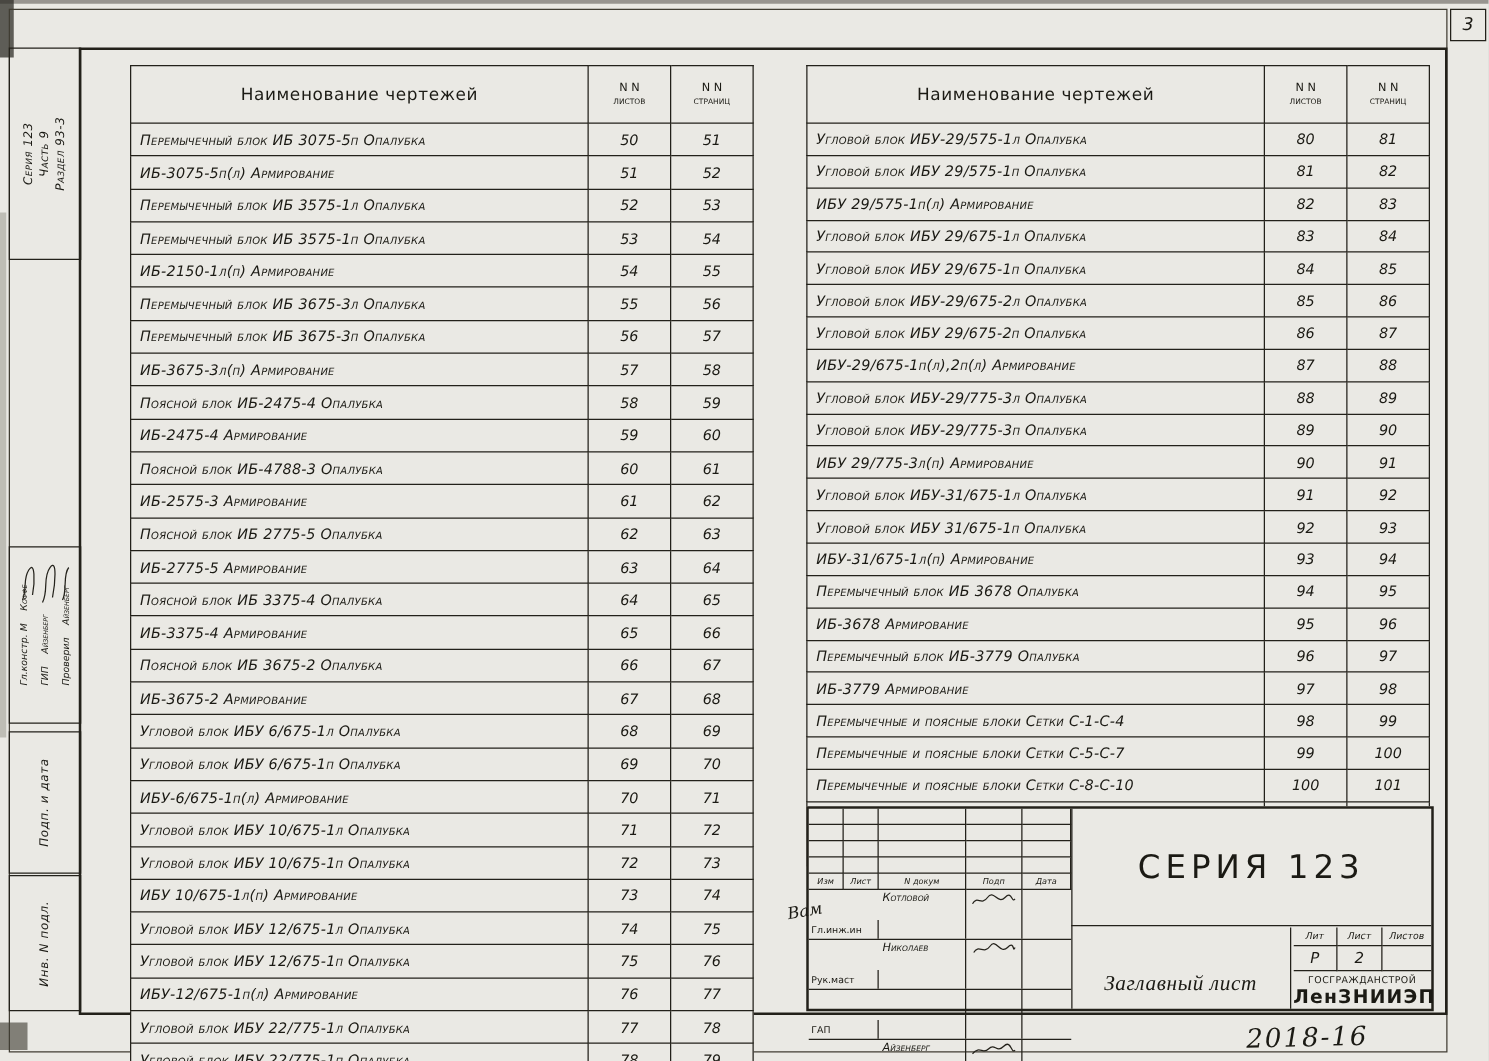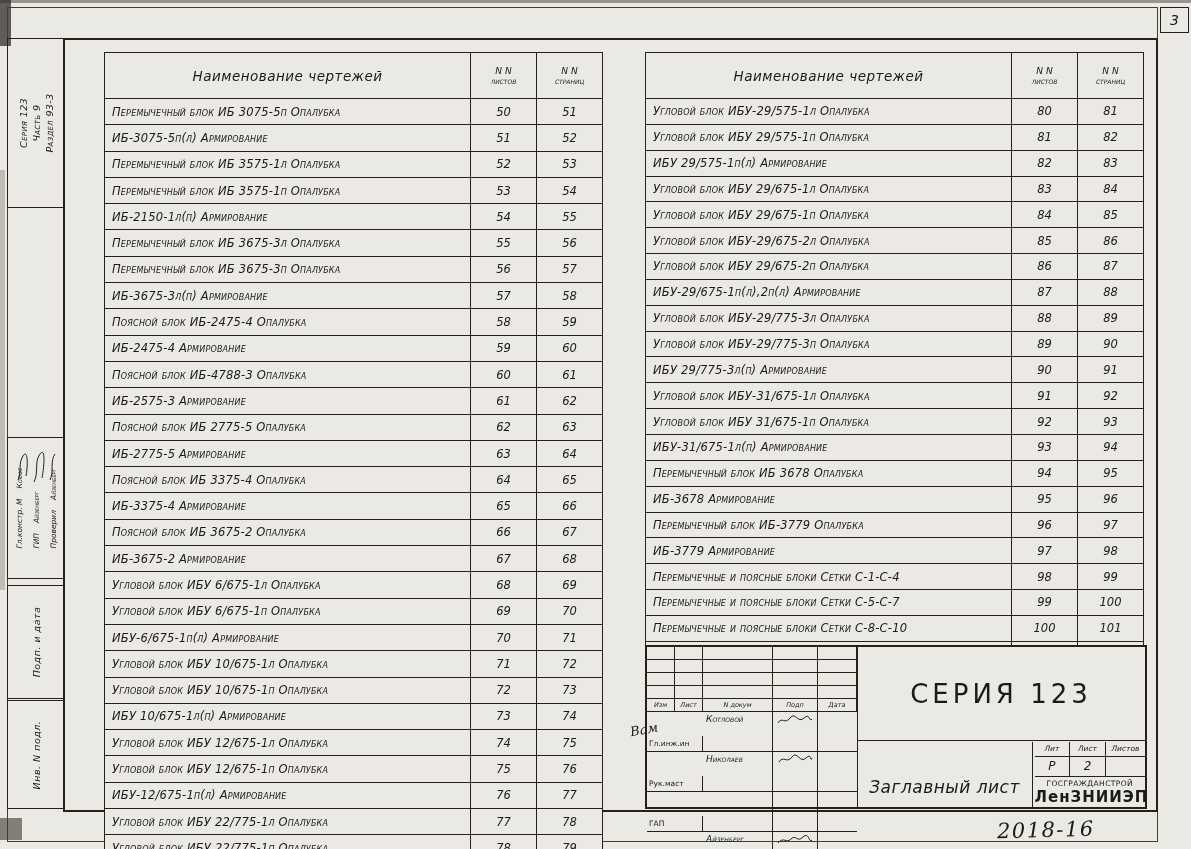--- a/index.html
+++ b/index.html
@@ -28,21 +28,21 @@
   .appr-cell{top:437px;height:140px;}
   .appr-lines{font-size:7.5px;line-height:17px;font-style:italic;}
   .appr-lines .nm{margin-left:10px;font-variant:small-caps;}
   .podp-cell{top:585px;height:112px;}
   .inv-cell{top:700px;height:107px;}
   .side-label{font-size:9.5px;font-style:italic;letter-spacing:.5px;}
   .scribble{stroke:#24221b;fill:none;stroke-width:1;}
   
   table.tbl{border-collapse:collapse;table-layout:fixed;width:498px;background:#eae9e4;}
   .tbl th,.tbl td{border:1.5px solid #23211a;overflow:hidden;white-space:nowrap;}
-  .tbl th{font-weight:normal;font-style:italic;}
+  .tbl th{font-weight:normal;}
   .th-name{font-size:13.5px;letter-spacing:.5px;}
   .th-num{font-size:9px;line-height:10px;font-variant:small-caps;}
   .tbl td{font-style:italic;font-size:11.5px;}
   .tbl td.name{padding:0 2px 0 7px;font-variant:small-caps;letter-spacing:.2px;}
   .tbl td.num{text-align:center;font-size:11.5px;}
   .tbl thead tr{height:46px;}
   .tbl-left tbody td{height:23.3px;}
   .tbl-right tbody td{height:22.85px;}
   .tbl-left{left:104px;top:52px;}
   .tbl-right{left:645px;top:52px;}
@@ -66,21 +66,21 @@
   .pname{font-size:9px;font-style:italic;font-variant:small-caps;padding-left:3px;line-height:15px;}
   .sigc{position:relative;}
   .sig{position:absolute;left:3px;top:2px;}
   .tb-right{position:absolute;left:210px;top:0;right:0;height:100%;}
   .series-big{position:absolute;left:0;top:0;width:100%;height:93px;border-bottom:1.5px solid #23211a;
               display:flex;align-items:center;justify-content:center;
               font-size:26px;letter-spacing:4px;}
   .tb-bottom{position:absolute;left:0;top:94.5px;width:100%;bottom:0;}
   .doc-title{position:absolute;left:0;top:0;width:176px;height:100%;border-right:1.5px solid #23211a;
              display:flex;align-items:flex-end;justify-content:center;padding-bottom:10px;box-sizing:border-box;
-             font-size:17px;font-style:italic;letter-spacing:.5px;}
+             font-size:17px;font-style:italic;letter-spacing:.5px;font-family:Liberation Serif, serif;}
   .lit-area{position:absolute;left:177.5px;right:0;top:0;bottom:0;}
   .lit-head{position:absolute;left:0;top:0;width:100%;height:15px;display:grid;
             grid-template-columns:1fr 1fr 1.1fr;font-size:7.5px;font-style:italic;text-align:center;line-height:14px;}
   .lit-head div{border-right:1px solid #23211a;border-bottom:1px solid #23211a;}
   .lit-head div:last-child{border-right:none;}
   .lit-vals{position:absolute;left:0;top:15px;width:100%;height:20px;display:grid;
             grid-template-columns:1fr 1fr 1.1fr;font-size:12px;font-style:italic;text-align:center;line-height:19px;}
   .lit-vals div{border-right:1px solid #23211a;border-bottom:1px solid #23211a;}
   .lit-vals div:last-child{border-right:none;}
   .org-cell{position:absolute;left:0;top:35px;width:100%;bottom:16px;text-align:center;}

